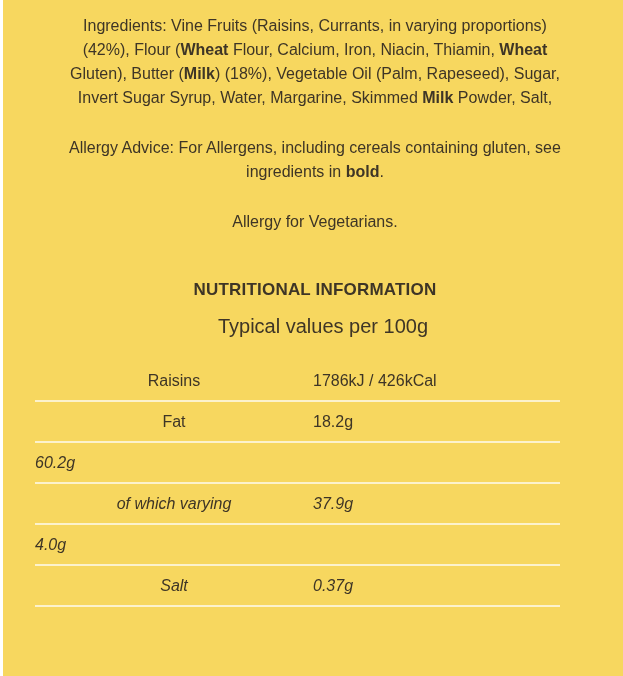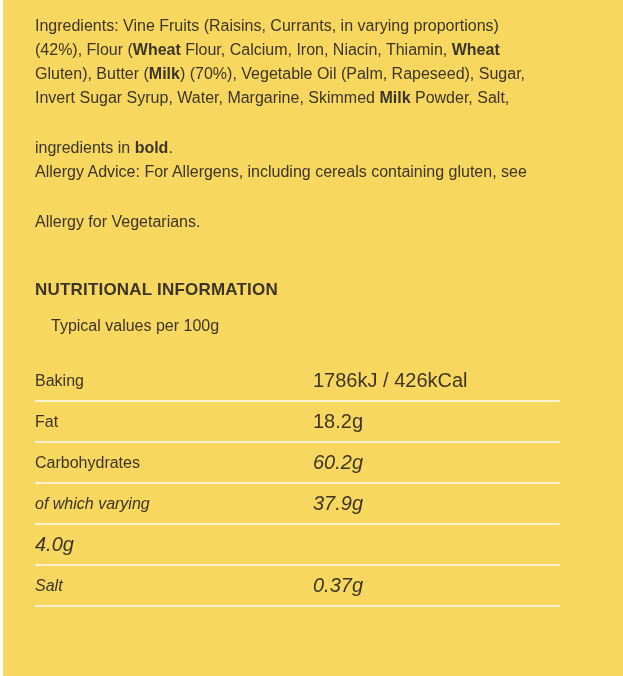--- a/index.html
+++ b/index.html
@@ -5,65 +5,64 @@
   html,body{margin:0;padding:0;}
   body{
     width:623px;height:676px;
     background:var(--bg,#F7D75F);
     font-family:"Liberation Sans","DejaVu Sans",sans-serif;
     color:var(--text,#3E3526);
     position:relative;
     overflow:hidden;
   }
   .edge-strip{position:absolute;left:0;top:0;width:3px;height:676px;background:var(--strip,#ffffff);}
-  .content{padding:14px 28px 0 35px;box-sizing:border-box;}
+  .content{padding:14px 28px 0 35px;box-sizing:border-box;text-align:center;}
   .para{font-size:16px;line-height:24px;margin:0 0 26px 0;}
   .para:last-of-type{margin-bottom:0;}
   .line{white-space:nowrap;}
   b{font-weight:700;}
   .section-heading{font-size:17px;font-weight:700;letter-spacing:.2px;line-height:20px;margin:46px 0 14px 0;}
-  .subheading{font-size:16px;line-height:24px;margin:14px 0 0 16px;}
+  .subheading{font-size:20px;line-height:24px;margin:14px 0 0 16px;}
   .nt-table{margin-top:23px;width:525px;}
   .nt-row{display:flex;align-items:center;height:39px;border-bottom:2px solid var(--divider,#FCF2CC);}
   .nt-label{width:278px;font-size:16px;flex:none;}
-  .nt-value{font-size:20px;}
+  .nt-value{font-size:16px;}
   .italic{font-style:italic;}
 </style>
 </head>
 <body style="--bg: #F7D75F; --text: #3E3526; --divider: #FCF2CC; --strip: #FFFFFF;">
 
 <div class="edge-strip"></div>
 
 <div class="content">
   <div class="para">
       <div class="line"><span>Ingredients: Vine Fruits (Raisins, Currants, in varying proportions)</span></div>
       <div class="line"><span>(42%), Flour (</span><b>Wheat</b><span> Flour, Calcium, Iron, Niacin, Thiamin, </span><b>Wheat</b></div>
-      <div class="line"><span>Gluten), Butter (</span><b>Milk</b><span>) (70%), Vegetable Oil (Palm, Rapeseed), Sugar,</span></div>
+      <div class="line"><span>Gluten), Butter (</span><b>Milk</b><span>) (18%), Vegetable Oil (Palm, Rapeseed), Sugar,</span></div>
       <div class="line"><span>Invert Sugar Syrup, Water, Margarine, Skimmed </span><b>Milk</b><span> Powder, Salt,</span></div>
     </div>
   <div class="para">
+      <div class="line"><span>Allergy Advice: For Allergens, including cereals containing gluten, see</span></div>
       <div class="line"><span>ingredients in </span><b>bold</b><span>.</span></div>
-      <div class="line"><span>Allergy Advice: For Allergens, including cereals containing gluten, see</span></div>
     </div>
   <div class="para">Allergy for Vegetarians.</div>
 
   <div class="section-heading">NUTRITIONAL INFORMATION</div>
   <div class="subheading">Typical values per 100g</div>
 
   <div class="nt-table">
       <div class="nt-row">
-        <div class="nt-label">Baking</div>
+        <div class="nt-label">Raisins</div>
         <div class="nt-value">1786kJ / 426kCal</div>
       </div>
       <div class="nt-row">
         <div class="nt-label">Fat</div>
         <div class="nt-value">18.2g</div>
       </div>
       <div class="nt-row">
-        <div class="nt-label">Carbohydrates</div>
         <div class="nt-value italic">60.2g</div>
       </div>
       <div class="nt-row">
         <div class="nt-label italic">of which varying</div>
         <div class="nt-value italic">37.9g</div>
       </div>
       <div class="nt-row">
         <div class="nt-value italic">4.0g</div>
       </div>
       <div class="nt-row">

